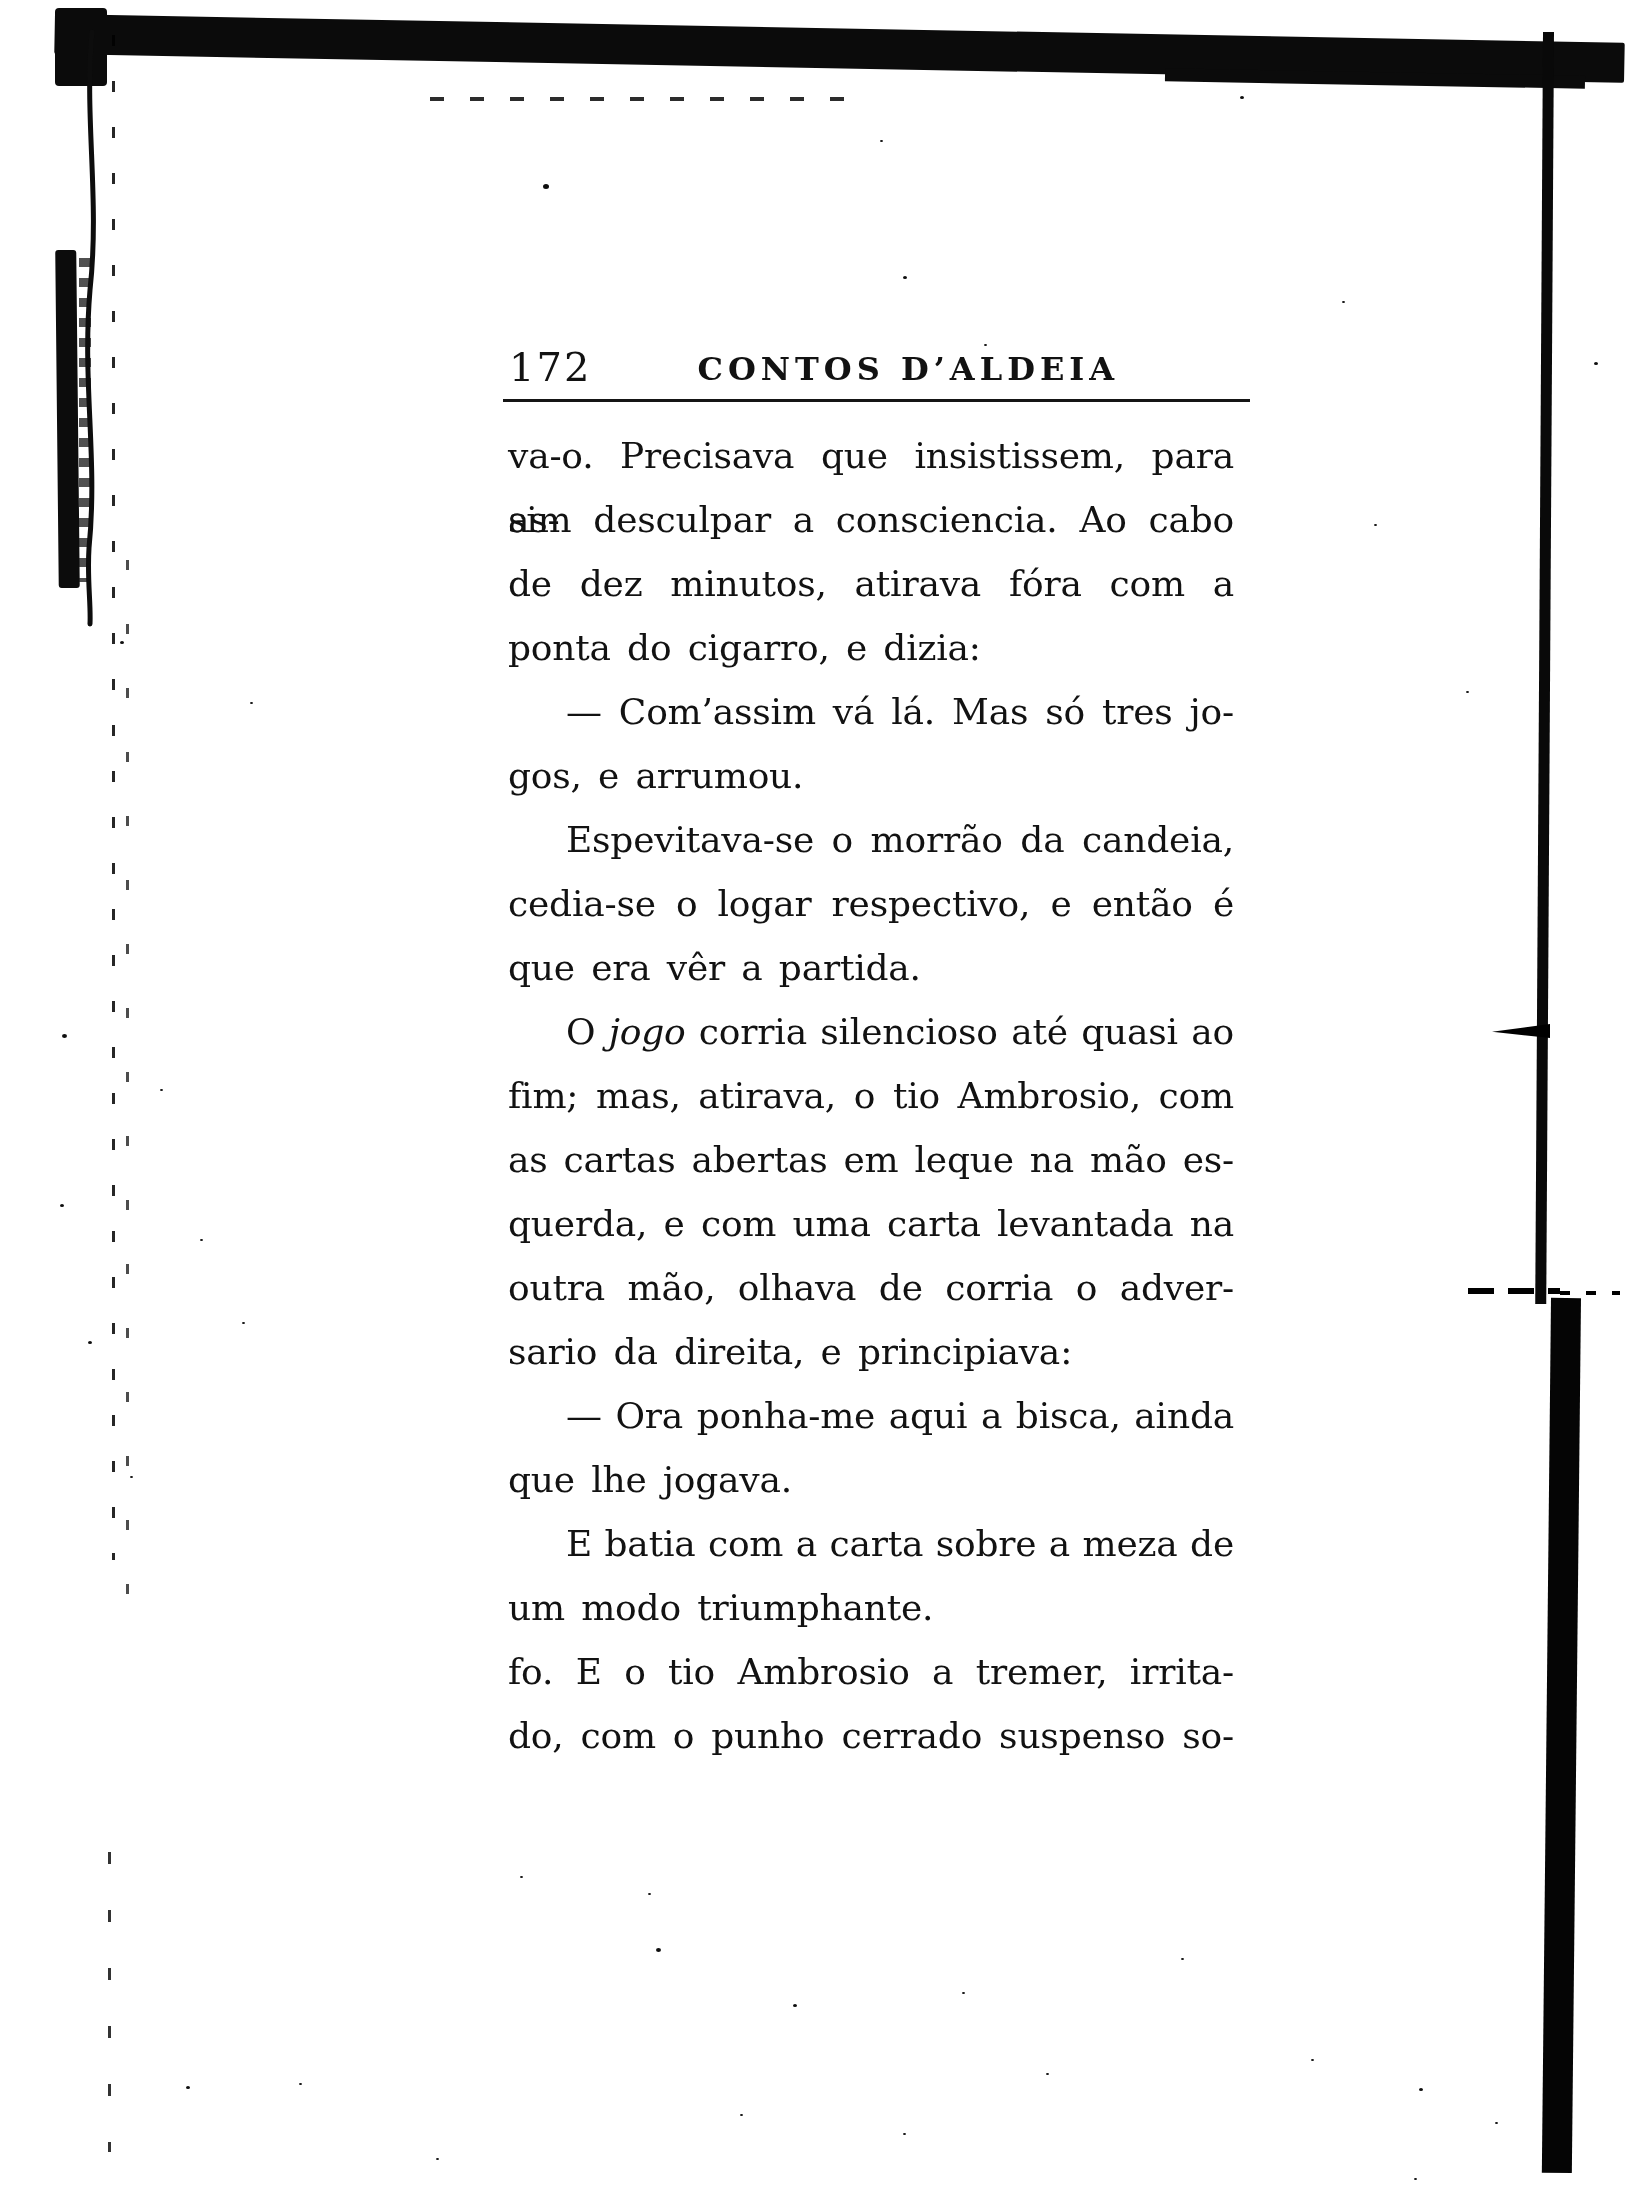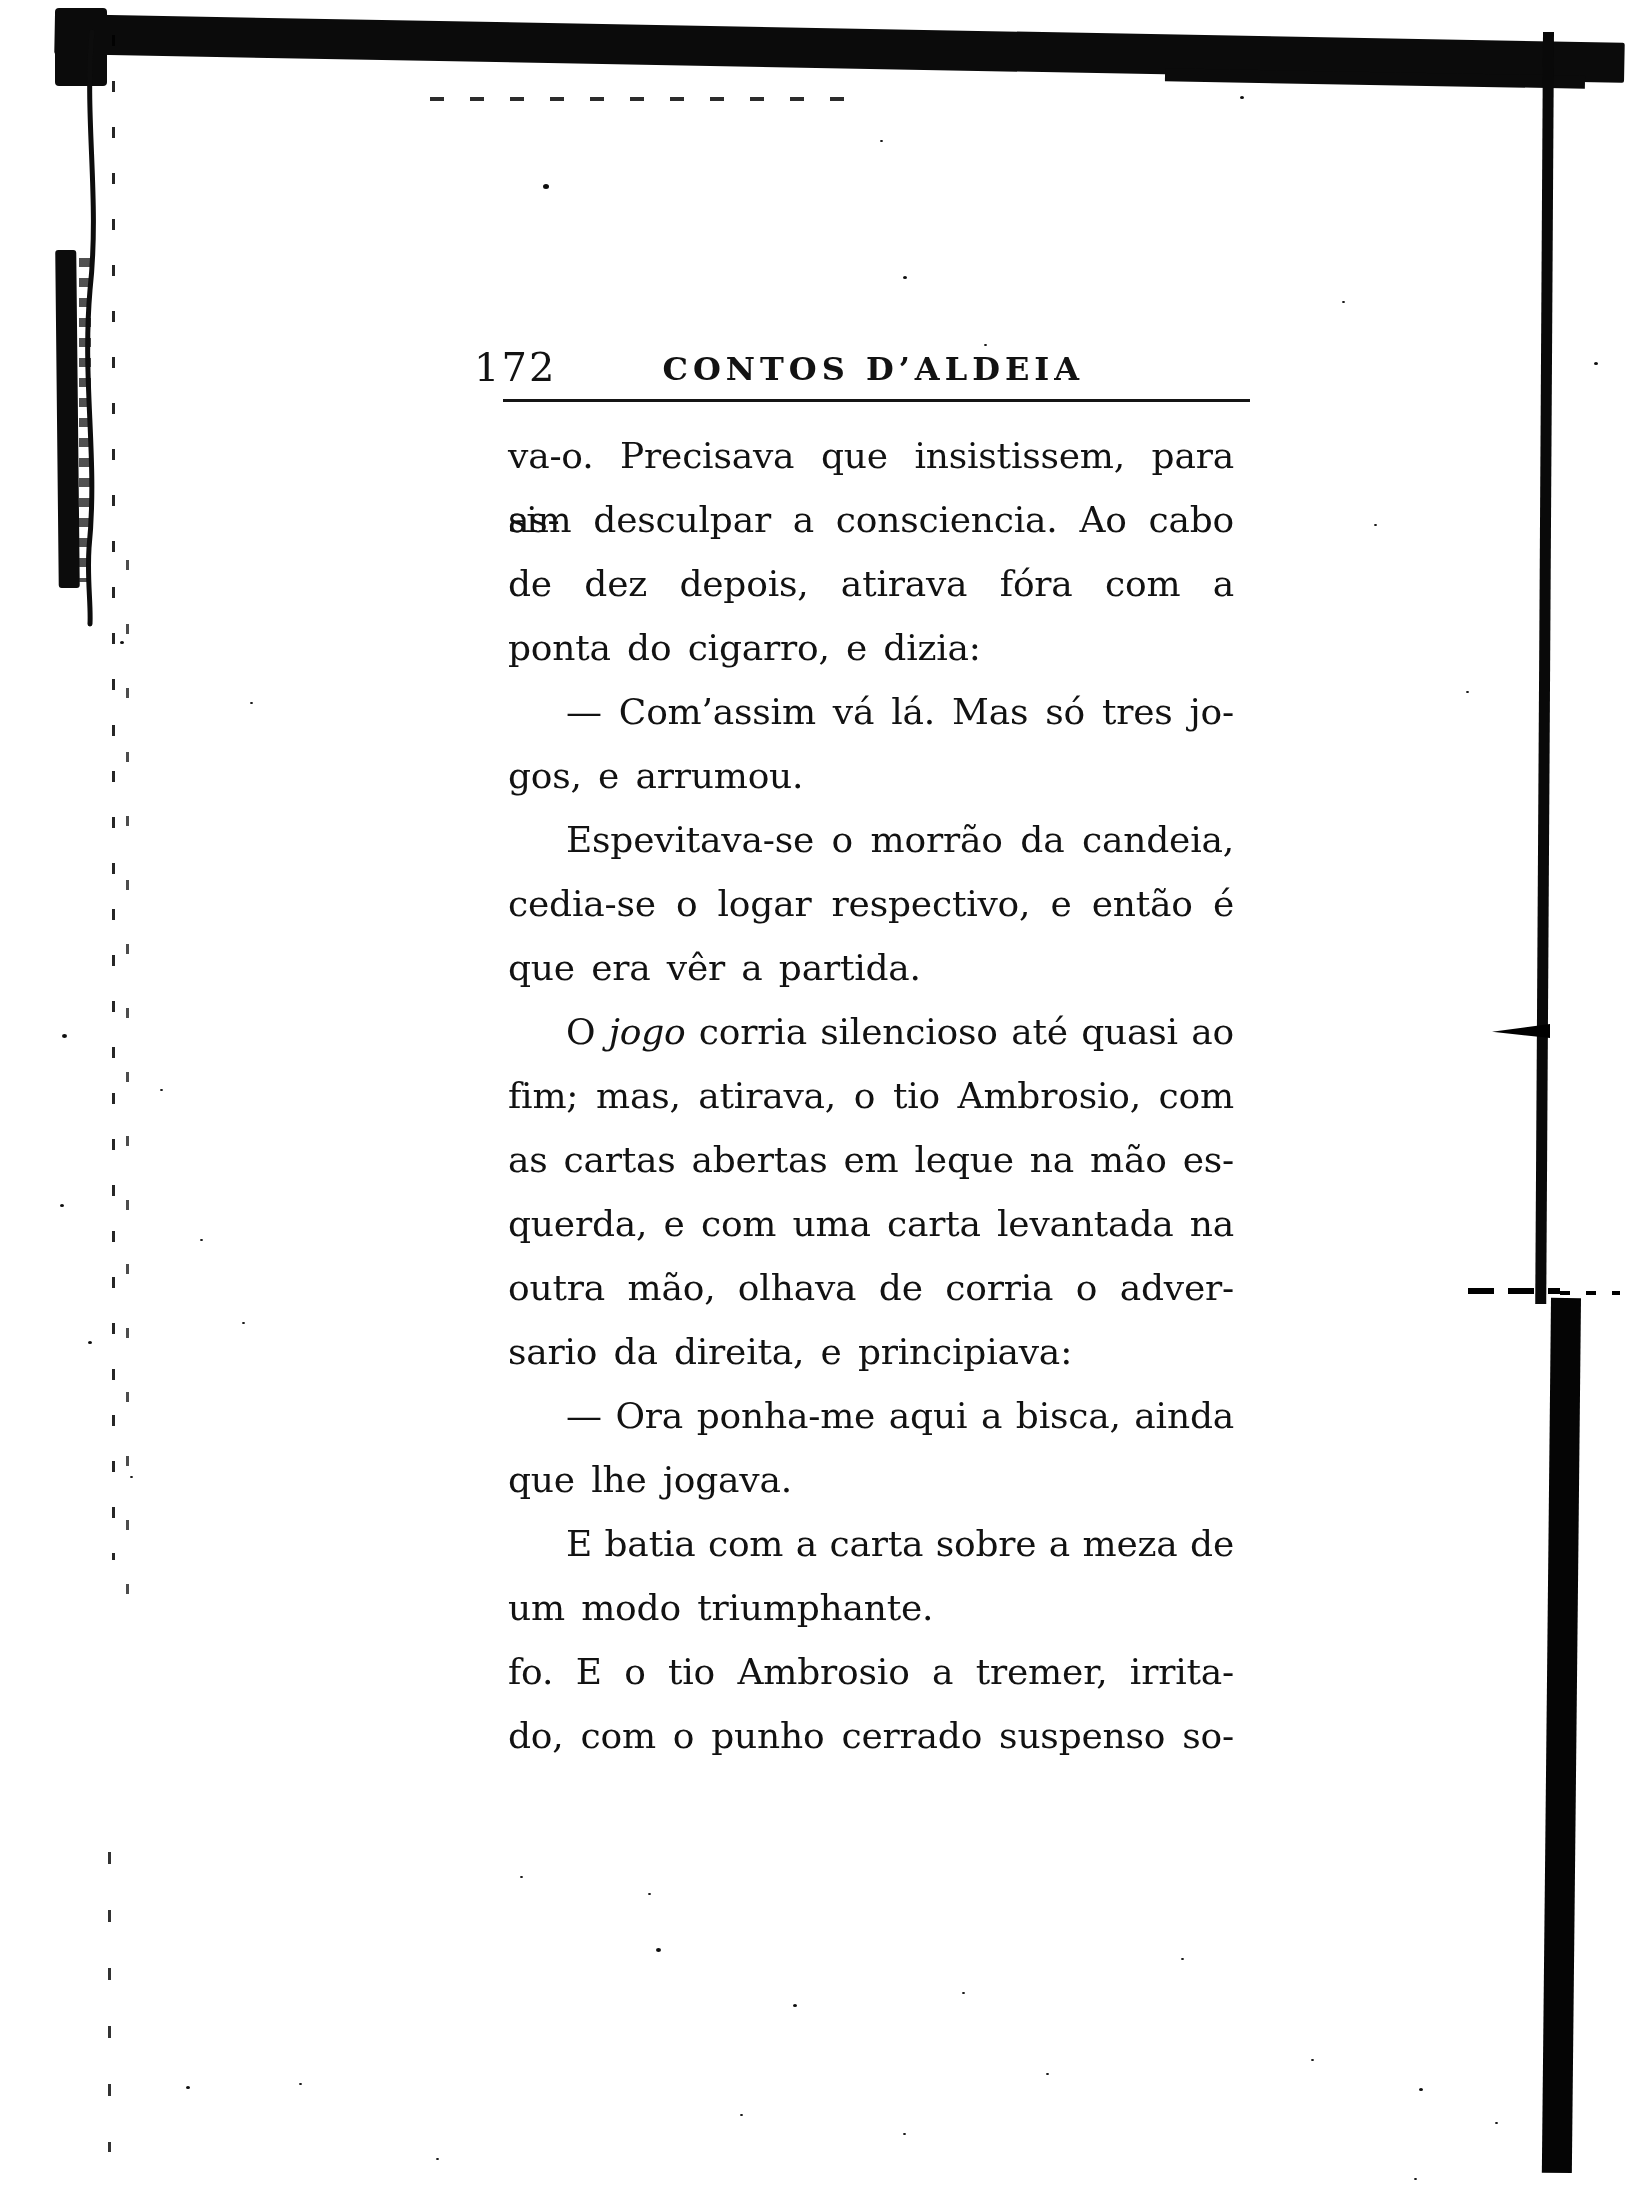--- a/index.html
+++ b/index.html
@@ -5,21 +5,21 @@
   html,body{margin:0;padding:0;}
   body{
     width:1627px;height:2211px;
     background:#ffffff;
     position:relative;
     overflow:hidden;
     font-family:"DejaVu Serif", serif;
     color:#121212;
   }
   
-  .header{position:absolute;left:480px;top:338px;width:742px;height:52px;}
+  .header{position:absolute;left:515px;top:338px;width:742px;height:52px;}
   .pagenum{position:absolute;left:-6px;top:6px;font-size:40px;letter-spacing:2px;}
   .runtitle{
     position:absolute;left:53%;top:12px;transform:translateX(-50%);
     font-size:32px;letter-spacing:5px;white-space:nowrap;font-weight:700;
   }
   .head-rule{position:absolute;left:503px;top:399px;width:747px;height:3px;background:#151515;}
   
   .textblock{position:absolute;left:508px;top:424px;width:726px;}
   .line{
     font-size:36px;line-height:64px;height:64px;
@@ -107,21 +107,21 @@
 
 <div class="header">
   <div class="pagenum">172</div>
   <div class="runtitle">CONTOS D’ALDEIA</div>
 </div>
 <div class="head-rule"></div>
 
 <div class="textblock" id="text-block">
     <div class="line">va-o. Precisava que insistissem, para as-</div>
     <div class="line">sim desculpar a consciencia. Ao cabo</div>
-    <div class="line">de dez depois, atirava fóra com a</div>
+    <div class="line">de dez minutos, atirava fóra com a</div>
     <div class="line end">ponta do cigarro, e dizia:</div>
     <div class="line ind">— Com’assim vá lá. Mas só tres jo-</div>
     <div class="line end">gos, e arrumou.</div>
     <div class="line ind">Espevitava-se o morrão da candeia,</div>
     <div class="line">cedia-se o logar respectivo, e então é</div>
     <div class="line end">que era vêr a partida.</div>
     <div class="line ind">O <i>jogo</i> corria silencioso até quasi ao</div>
     <div class="line">fim; mas, atirava, o tio Ambrosio, com</div>
     <div class="line">as cartas abertas em leque na mão es-</div>
     <div class="line">querda, e com uma carta levantada na</div>

